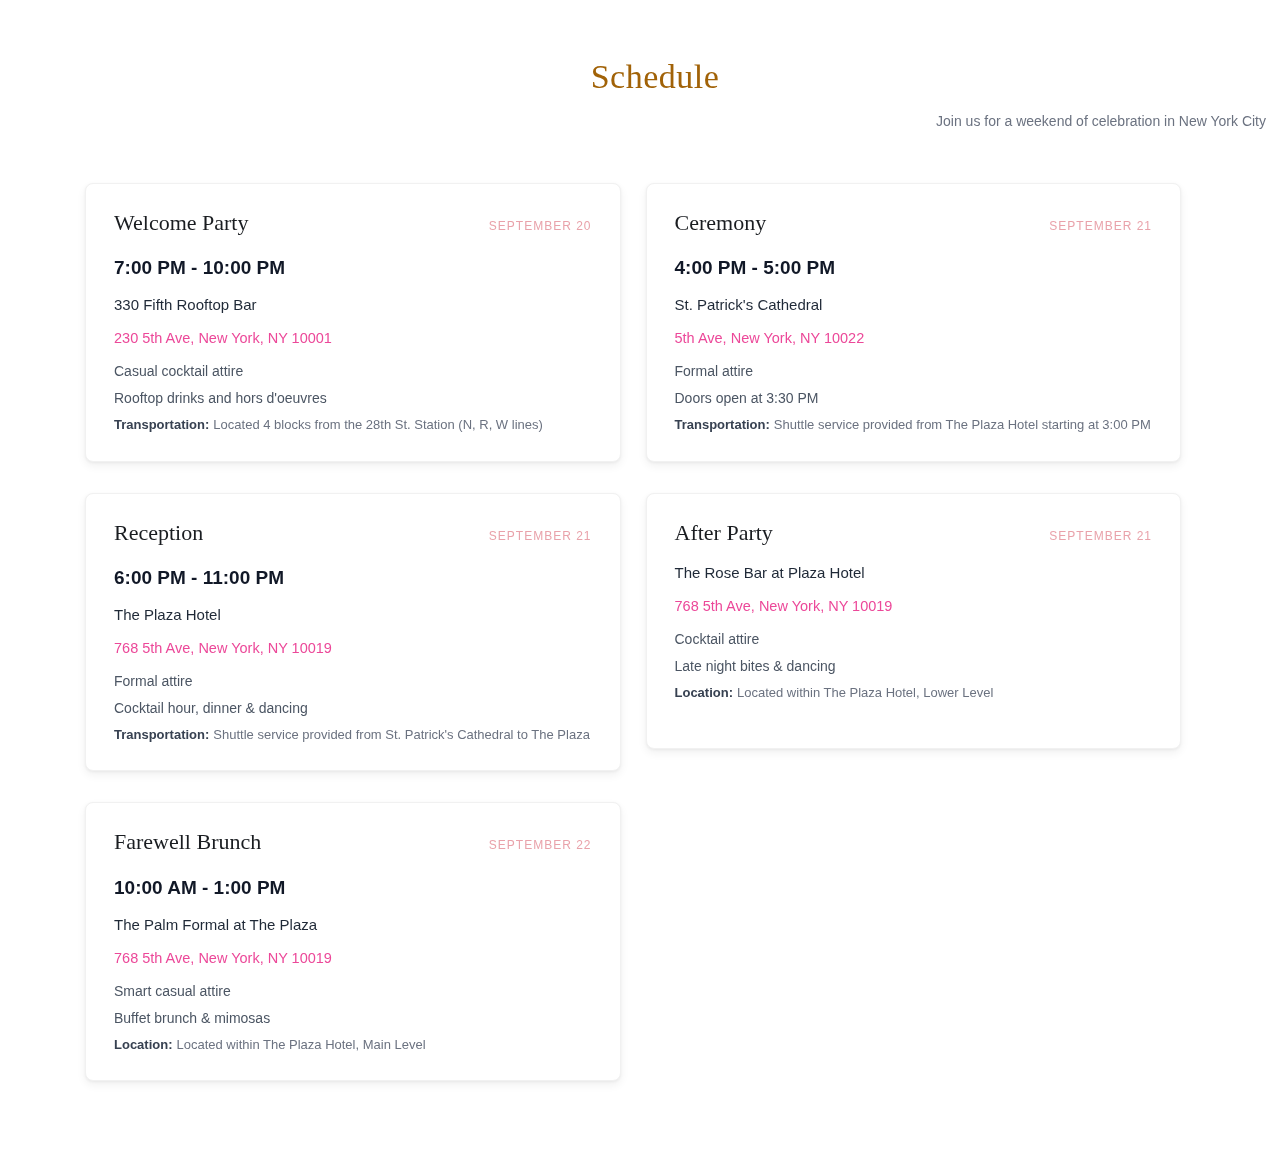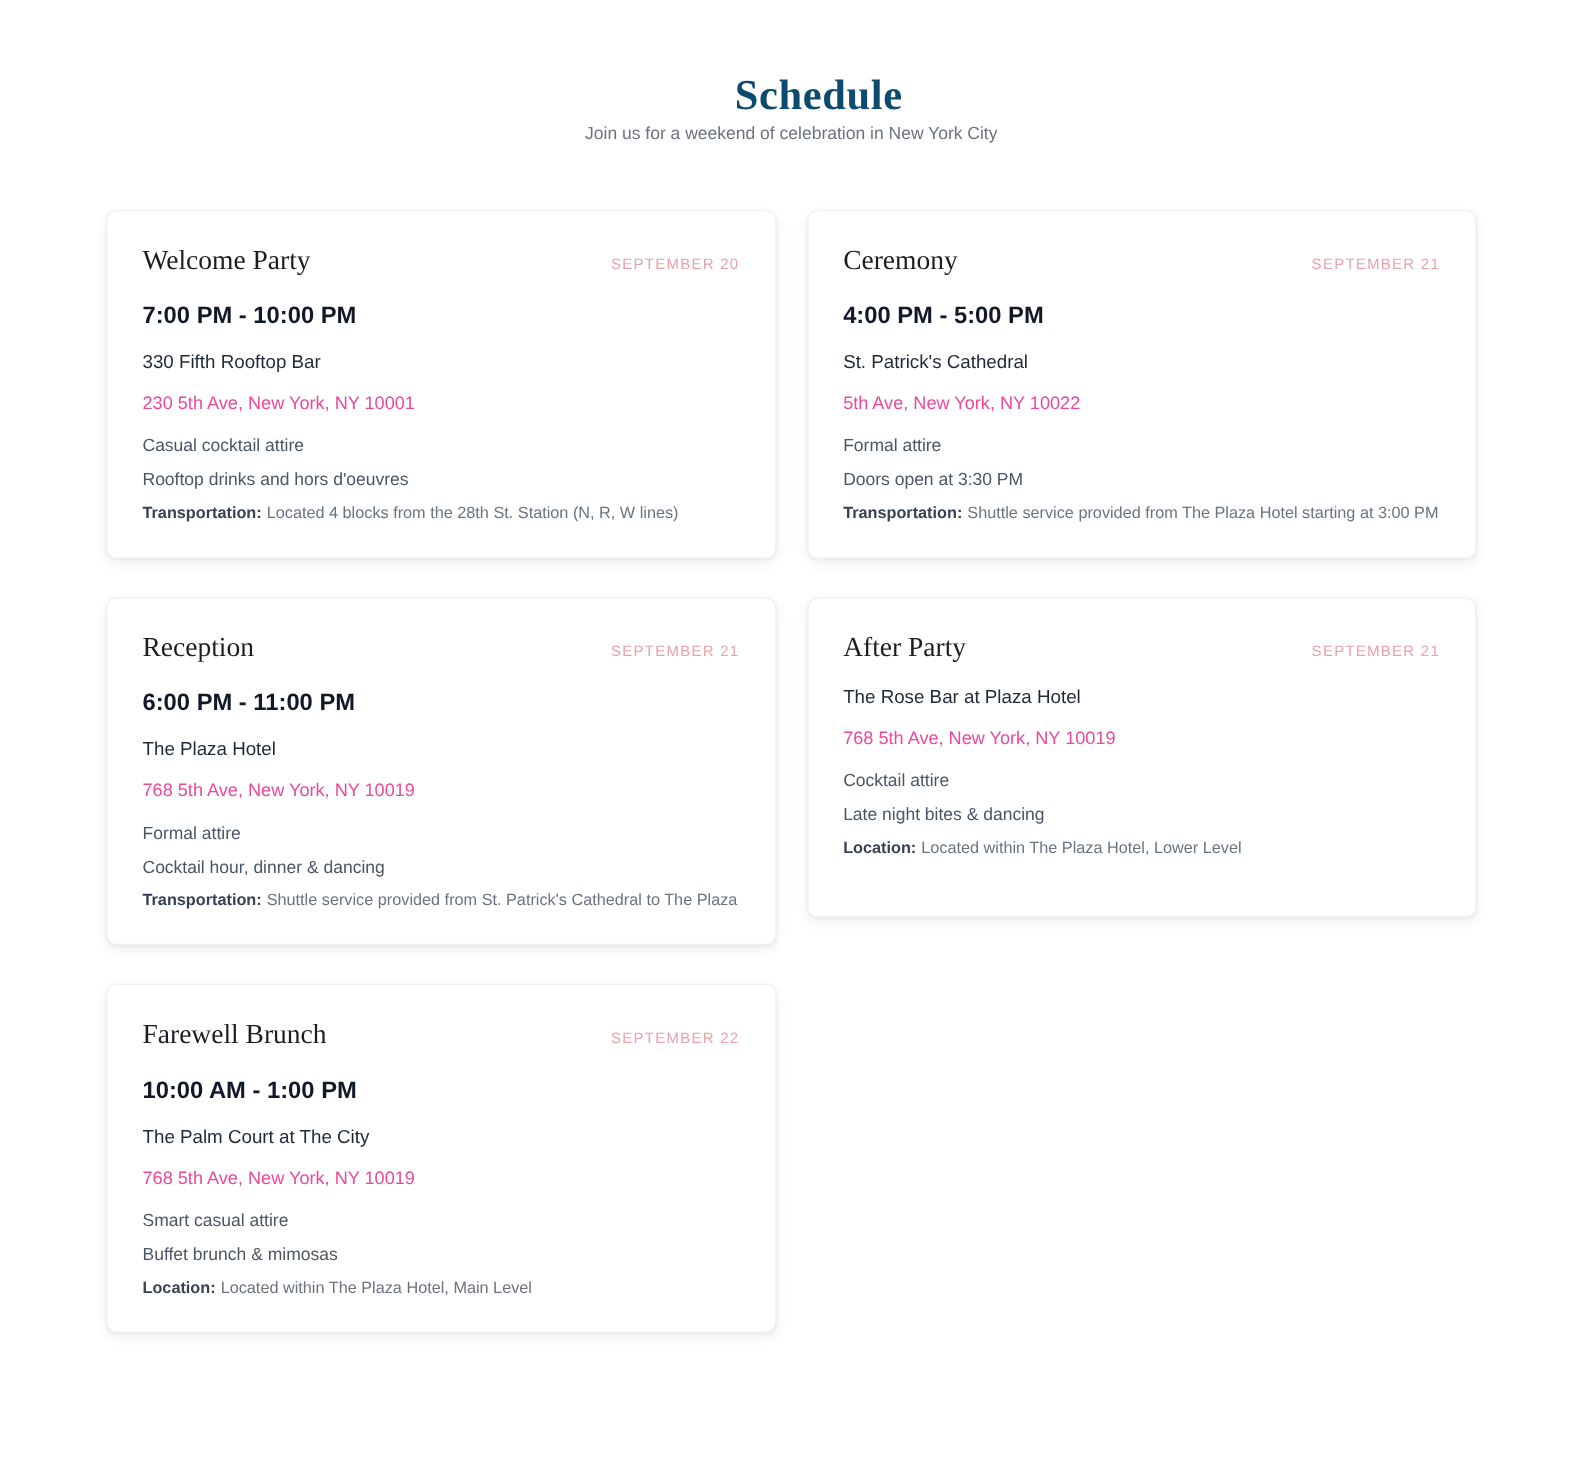--- a/index.html
+++ b/index.html
@@ -14,29 +14,31 @@
     margin: 0 auto;
     background: #ffffff;
   }
   .header {
     text-align: center;
     padding-top: 57px;
   }
   .page-title {
     font-family: "Liberation Serif", "DejaVu Serif", serif;
     font-size: 34px;
-    font-weight: 700;
+    font-weight: 400;
     letter-spacing: 0.5px;
-    color: #0c4a6e;
+    color: #a16207;
     line-height: 1.2;
     padding-left: 44px;
   }
   .page-subtitle {
+    margin-top: 15px;
     font-size: 14px;
     color: #6b7280;
+    text-align: right;
   }
   .events-grid {
     width: 1096px;
     margin: 54px auto 0 auto;
     display: grid;
     grid-template-columns: 1fr 1fr;
     column-gap: 25px;
     row-gap: 31px;
     align-items: start;
     padding-bottom: 160px;
@@ -169,21 +171,21 @@
         <p class="event-desc">Late night bites &amp; dancing</p>
         <p class="event-note"><span class="note-label">Location:</span><span>Located within The Plaza Hotel, Lower Level</span></p>
       </article>
 
       <article class="card">
         <div class="card-head">
           <h2 class="event-title">Farewell Brunch</h2>
           <span class="event-date">September 22</span>
         </div>
         <p class="event-time">10:00 AM - 1:00 PM</p>
-        <p class="event-venue">The Palm Court at The City</p>
+        <p class="event-venue">The Palm Formal at The Plaza</p>
         <p class="event-address">768 5th Ave, New York, NY 10019</p>
         <p class="event-attire">Smart casual attire</p>
         <p class="event-desc">Buffet brunch &amp; mimosas</p>
         <p class="event-note"><span class="note-label">Location:</span><span>Located within The Plaza Hotel, Main Level</span></p>
       </article>
 
   </main>
 
 </div>
 

